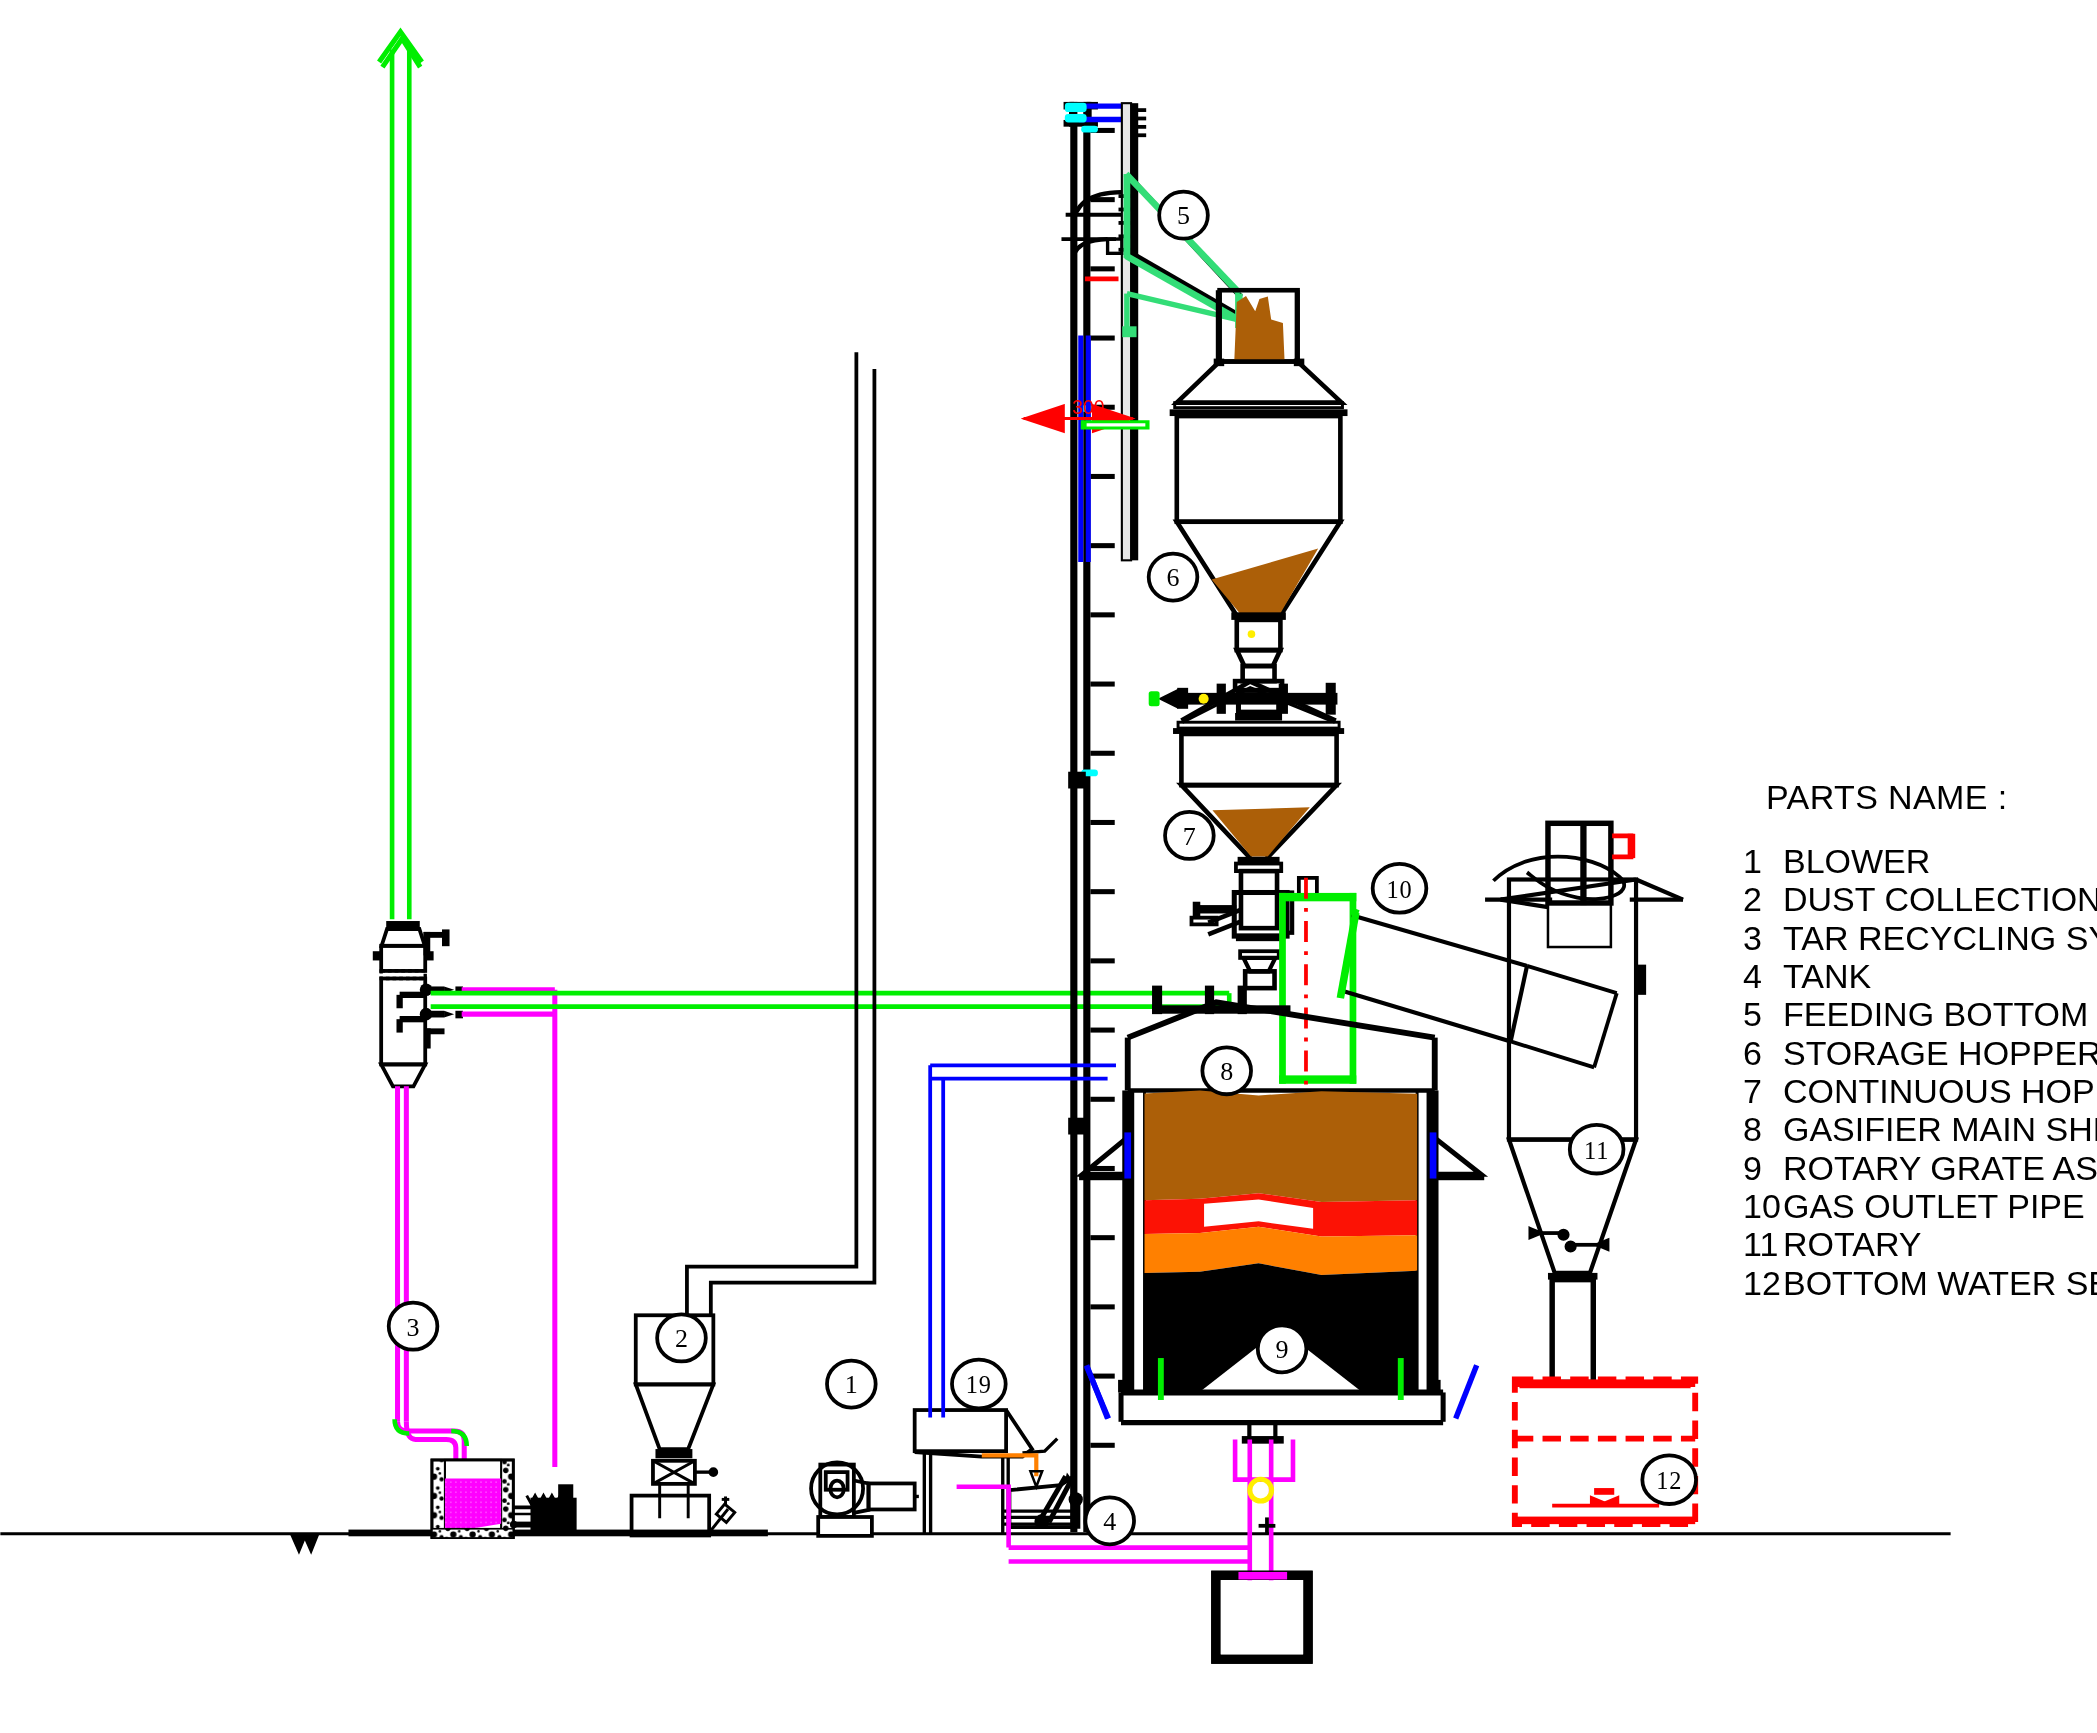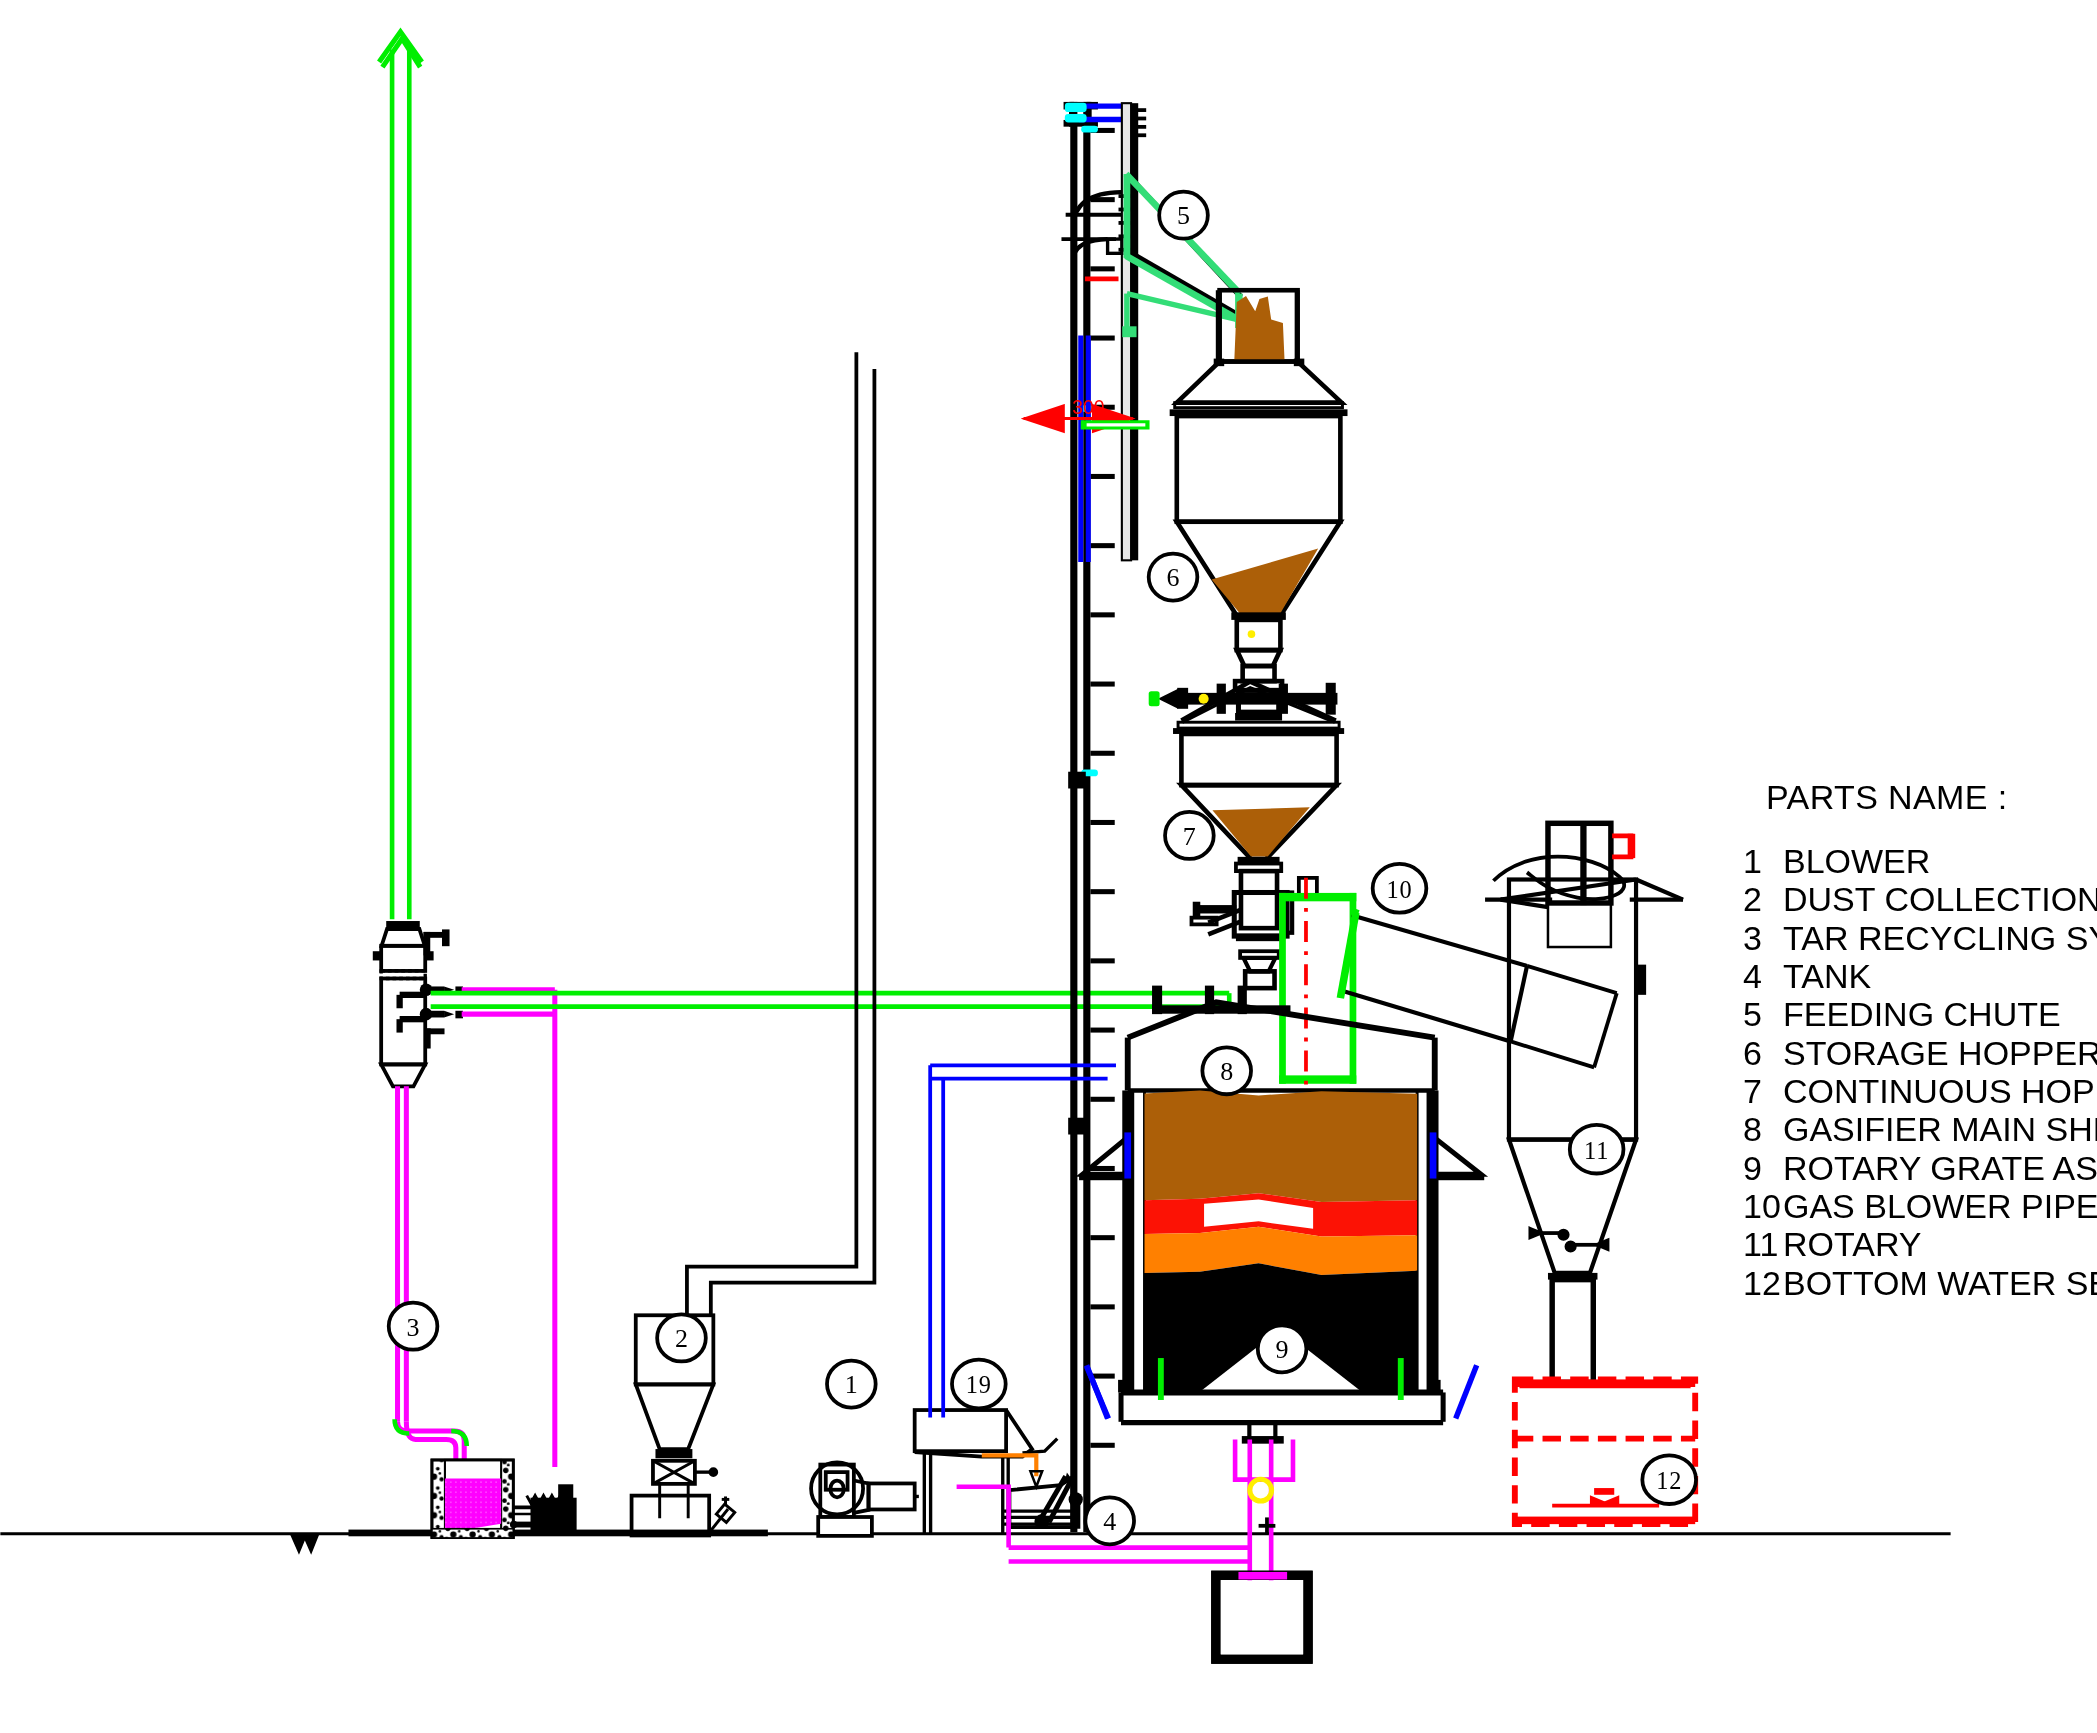--- a/index.html
+++ b/index.html
@@ -687,41 +687,41 @@
         <li>
           <span class="num">3</span>
           <span class="nm">TAR RECYCLING SYSTEM</span>
         </li>
         <li>
           <span class="num">4</span>
           <span class="nm">TANK</span>
         </li>
         <li>
           <span class="num">5</span>
-          <span class="nm">FEEDING CHUTE</span>
+          <span class="nm">FEEDING BOTTOM</span>
         </li>
         <li>
           <span class="num">6</span>
           <span class="nm">STORAGE HOPPER</span>
         </li>
         <li>
           <span class="num">7</span>
           <span class="nm">CONTINUOUS HOPPER</span>
         </li>
         <li>
           <span class="num">8</span>
           <span class="nm">GASIFIER MAIN SHELL</span>
         </li>
         <li>
           <span class="num">9</span>
           <span class="nm">ROTARY GRATE ASSEMBLY</span>
         </li>
         <li>
           <span class="num">10</span>
-          <span class="nm">GAS BLOWER PIPE</span>
+          <span class="nm">GAS OUTLET PIPE</span>
         </li>
         <li>
           <span class="num">11</span>
           <span class="nm">ROTARY</span>
         </li>
         <li>
           <span class="num">12</span>
           <span class="nm">BOTTOM WATER SEAL TANK</span>
         </li>
       </ul>

